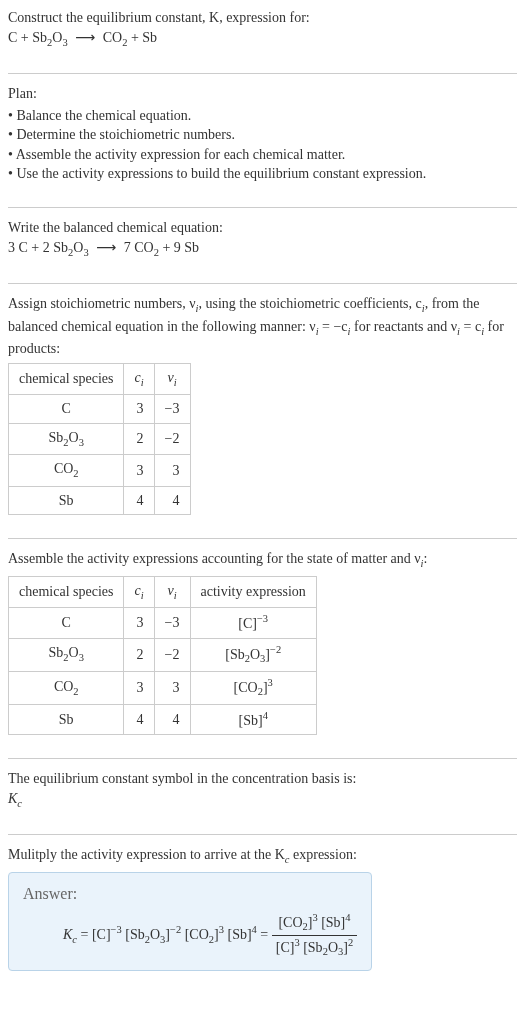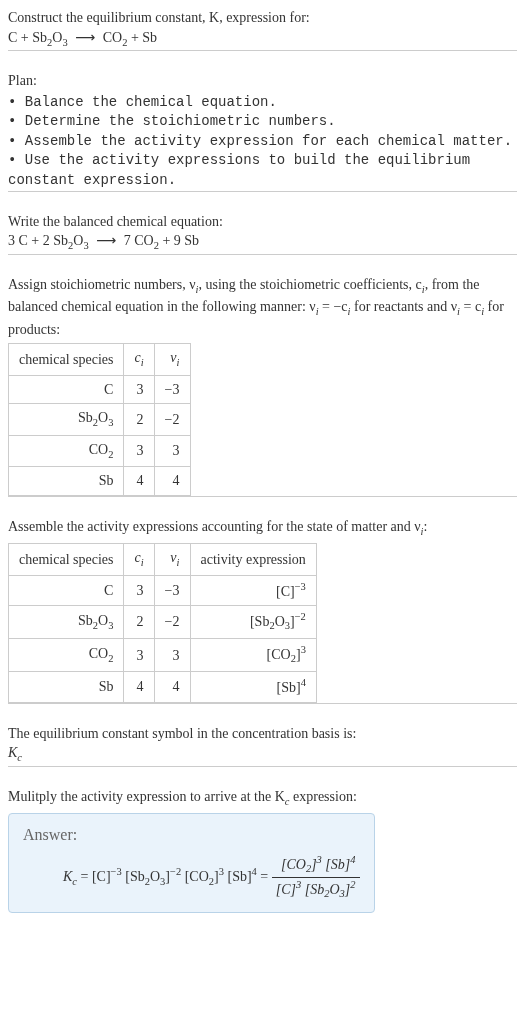--- a/index.html
+++ b/index.html
@@ -6,67 +6,65 @@
     margin: 0;
     padding: 8px;
     font-family: Georgia, 'Times New Roman', serif;
     font-size: 14px;
     color: #333;
     line-height: 1.4;
     width: 525px;
     box-sizing: border-box;
   }
   .section {
-    padding-bottom: 0;
-    margin-bottom: 20px;
+    padding-bottom: 23px;
+    margin-bottom: 10px;
     border-bottom: 1px solid #ccc;
   }
   .section:last-of-type {
     border-bottom: none;
   }
   .italic { font-style: italic; }
   sub { font-size: 0.75em; }
   sup { font-size: 0.75em; }
   .arrow { padding: 0 4px; }
   .plan-list {
     margin: 2px 0 0 0;
-    font-family: Liberation Mono, monospace;
   }
   .plan-item::before {
     content: "• ";
   }
   table {
     border-collapse: collapse;
     margin-top: 4px;
   }
   td, th {
     border: 1px solid #ccc;
     padding: 4px 10px;
-    text-align: right;
+    text-align: center;
     font-weight: normal;
   }
   td.num { text-align: right; }
   .answer-box {
     background: #eaf3fb;
     border: 1px solid #b9d3e8;
     border-radius: 4px;
     padding: 10px 14px;
     display: inline-block;
     margin-top: 4px;
   }
   .answer-label {
     color: #666;
     font-size: 16px;
     margin-bottom: 6px;
   }
   .frac {
     display: inline-block;
     vertical-align: middle;
-    text-align: right;
-    font-style: italic;
+    text-align: center;
   }
   .frac .num { display: block; border-bottom: 1px solid #333; padding: 0 4px; }
   .frac .den { display: block; padding: 0 4px; }
   .eq-indent { margin-left: 40px; }
 </style>
 </head>
 <body>
 
 <div class="section">
   <div>

